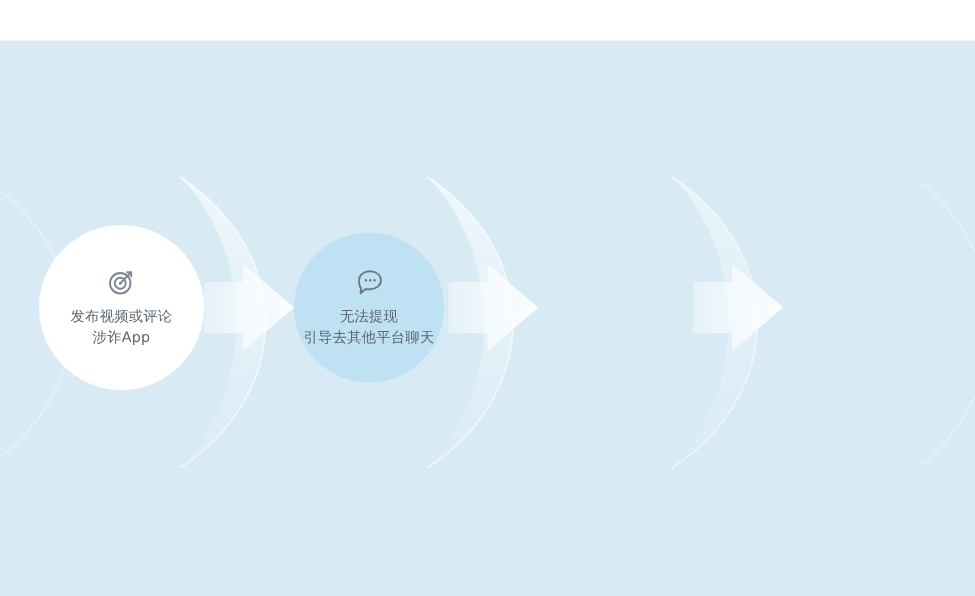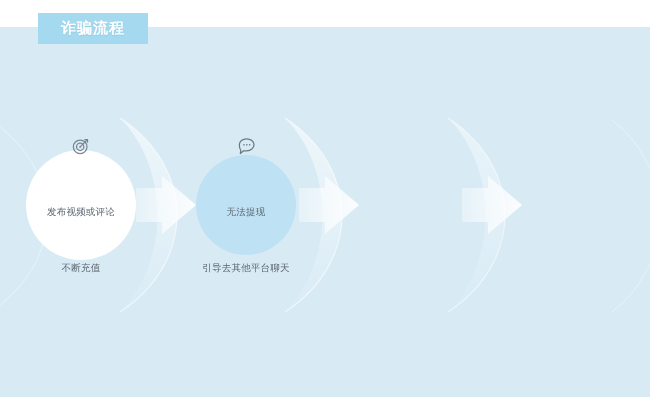--- a/index.html
+++ b/index.html
@@ -28,21 +28,20 @@
     color:#ffffff; font-size:15px; font-weight:bold; letter-spacing:1px;
     line-height:1; white-space:nowrap;
     text-shadow:0 1px 1px rgba(120,180,210,.35);
   }
 
   
   .node {
     position:absolute; border-radius:50%;
     display:flex; flex-direction:column; align-items:center; justify-content:center;
     z-index:30;
-    gap:42px;
   }
   .node .ic { display:block; margin-bottom:7px; line-height:0; }
   .node .lbl {
     font-size:9.5px; line-height:14px; color:#5b6670;
     text-align:center; white-space:nowrap; letter-spacing:.2px;
   }
 
   #node-0 { left:26px;  top:150px; width:110px; height:110px; background:#ffffff; }
   #node-1 { left:196px; top:155px; width:100px; height:100px; background:#bee1f3; }
   #node-2 { left:360px; top:155px; width:100px; height:100px; background:#b6ddf1; }
@@ -115,37 +114,34 @@
     <span class="ic">
       <svg width="20" height="20" viewBox="0 0 24 24" fill="none" stroke="#7b8590" stroke-width="1.5" stroke-linecap="round" stroke-linejoin="round">
         <circle cx="11" cy="13" r="8.2"></circle>
         <circle cx="11" cy="13" r="4.4"></circle>
         <circle cx="11" cy="13" r="1.1" fill="#7b8590" stroke="none"></circle>
         <path d="M11 13 L19.5 4.5"></path>
         <path d="M16.6 4.2 L19.8 4.2 L19.8 7.4"></path>
       </svg>
     </span>
     <div class="lbl">发布视频或评论</div>
-    <div class="lbl">不断充值</div>
+    <div class="lbl">涉诈App</div>
   </div>
 
   <div class="node" id="node-1">
     <span class="ic">
       <svg width="21" height="20" viewBox="0 0 24 24" fill="none" stroke="#6e7880" stroke-width="1.5" stroke-linecap="round" stroke-linejoin="round">
         <path d="M12.2 3.4 C17.2 3.4 21 6.6 21 10.6 C21 14.6 17.2 17.8 12.2 17.8
                  L8.6 17.8 L4.6 21 L5.2 17.2 C3.6 15.6 3.4 13.2 3.4 10.6
                  C3.4 6.6 7.2 3.4 12.2 3.4 Z"></path>
         <circle cx="9" cy="10.6" r="0.95" fill="#6e7880" stroke="none"></circle>
         <circle cx="12.4" cy="10.6" r="0.95" fill="#6e7880" stroke="none"></circle>
         <circle cx="15.8" cy="10.6" r="0.95" fill="#6e7880" stroke="none"></circle>
       </svg>
     </span>
     <div class="lbl">无法提现</div>
     <div class="lbl">引导去其他平台聊天</div>
   </div>
 
 
 
-  <div class="title-badge">
-    <span>诈骗流程</span>
-  </div>
 
 </div>
 
 </body></html>

